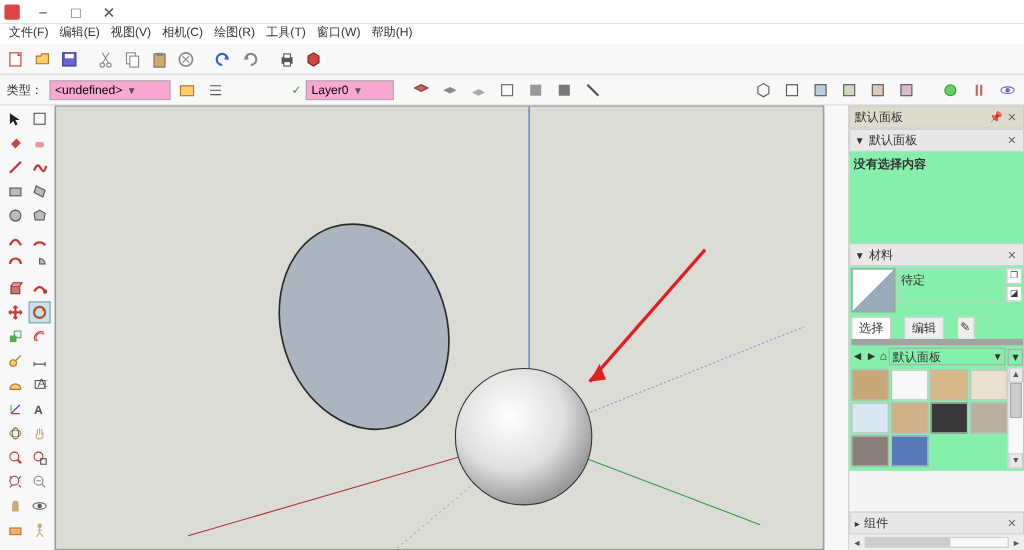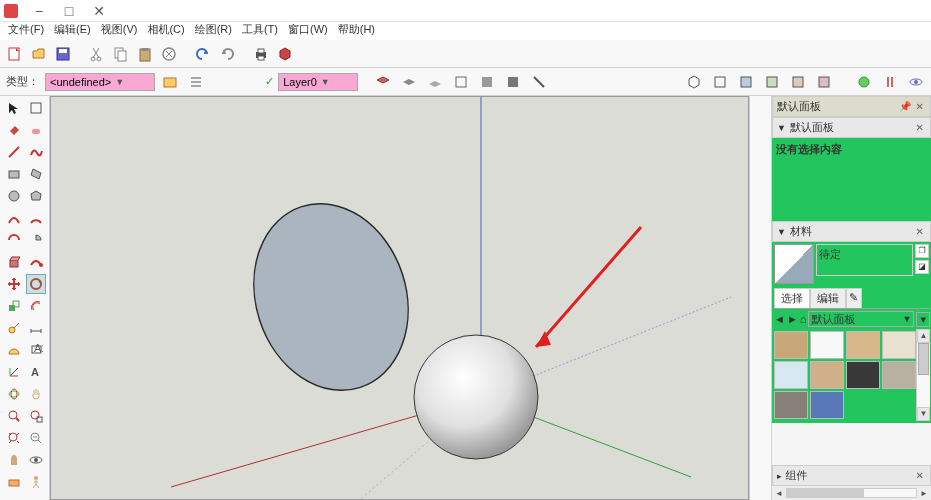--- a/index.html
+++ b/index.html
@@ -22,25 +22,25 @@
 .lt { width: 20px; height: 20px; display: flex; align-items: center; justify-content: center; cursor: pointer; border: 1px solid transparent; }
 .lt.active { border: 1px solid #7aa; background: #cde; }
 .viewport { flex: 1; background: #dcdcd6; position: relative; border: 1px solid #999; }
 .viewport svg { position: absolute; top: 0; left: 0; }
 .rightbar { width: 22px; background: #f8f8f8; border-left: 1px solid #d0d0d0; display: flex; flex-direction: column; align-items: center; padding-top: 2px; gap: 2px; }
 .trays { width: 160px; background: #f5f5f5; border-left: 1px solid #d0d0d0; display: flex; flex-direction: column; }
 .tray-head { background: #e8e8e8; border: 1px solid #ccc; padding: 2px 4px; display: flex; align-items: center; font-size: 11px; color: #333; }
 .tray-head .arrow { margin-right: 4px; font-size: 9px; }
 .tray-head .spacer { flex: 1; }
 .tray-head .pin { font-size: 10px; color: #666; cursor: pointer; padding: 0 2px; }
-.tray-body { background: #22c55e; padding: 4px; font-size: 11px; color: #333; }
+.tray-body { background: #86efac; padding: 4px; font-size: 11px; color: #333; }
 .mat-preview { display: flex; gap: 2px; margin-bottom: 4px; }
 .mat-swatch-big { width: 40px; height: 40px; border: 1px solid #999; background: linear-gradient(135deg, #fff 0%, #fff 50%, #9ab 50%, #9ab 100%); }
 .mat-name-field { flex: 1; border: 1px solid #ccc; padding: 2px; height: 32px; }
-.tabs { display: flex; border-bottom: 1px solid #a3a3a3; }
+.tabs { display: flex; border-bottom: 6px solid #a3a3a3; gap: 12px; }
 .tab { padding: 2px 6px; border: 1px solid #ccc; border-bottom: none; background: #eee; cursor: pointer; font-size: 11px; }
 .tab.active { background: #fff; }
 .tab-icon { width:16px; padding:2px; }
 .mat-controls { display: flex; align-items: center; gap: 2px; padding: 2px 0; }
 .mat-controls .dd2 { flex: 1; border: 1px solid #aaa; height: 16px; padding: 0 2px; display: flex; align-items: center; font-size: 11px; }
 .swatch-grid { display: grid; grid-template-columns: repeat(4, 1fr); gap: 2px; padding: 2px 0; }
 .swatch { width: 34px; height: 28px; border: 1px solid #bbb; }
 .scrollbar-v { width: 14px; background: #f0f0f0; border-left: 1px solid #ccc; display:flex; flex-direction:column; }
 .scroll-btn { height:14px; background:#e8e8e8; border:1px solid #ccc; font-size:8px; text-align:center; line-height:12px; color:#555; cursor:pointer; }
 .scroll-track { flex:1; background:#f8f8f8; position:relative; }

